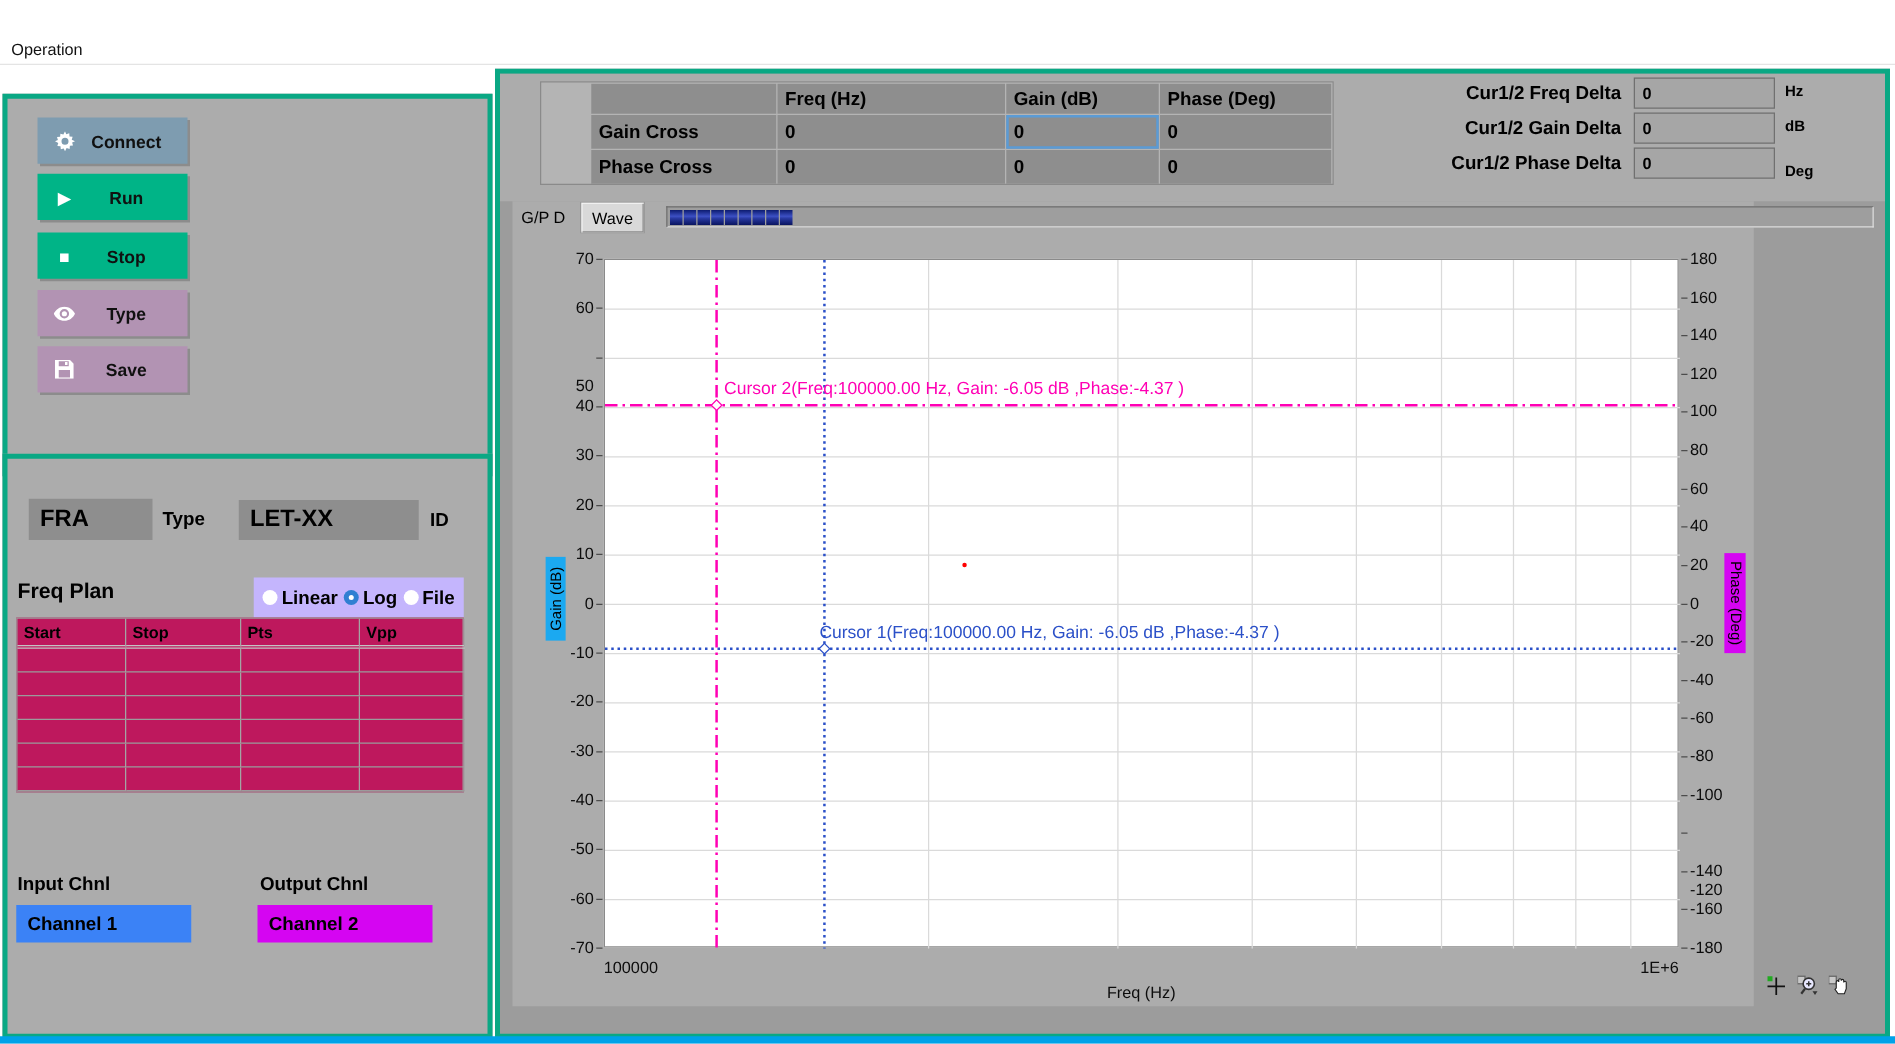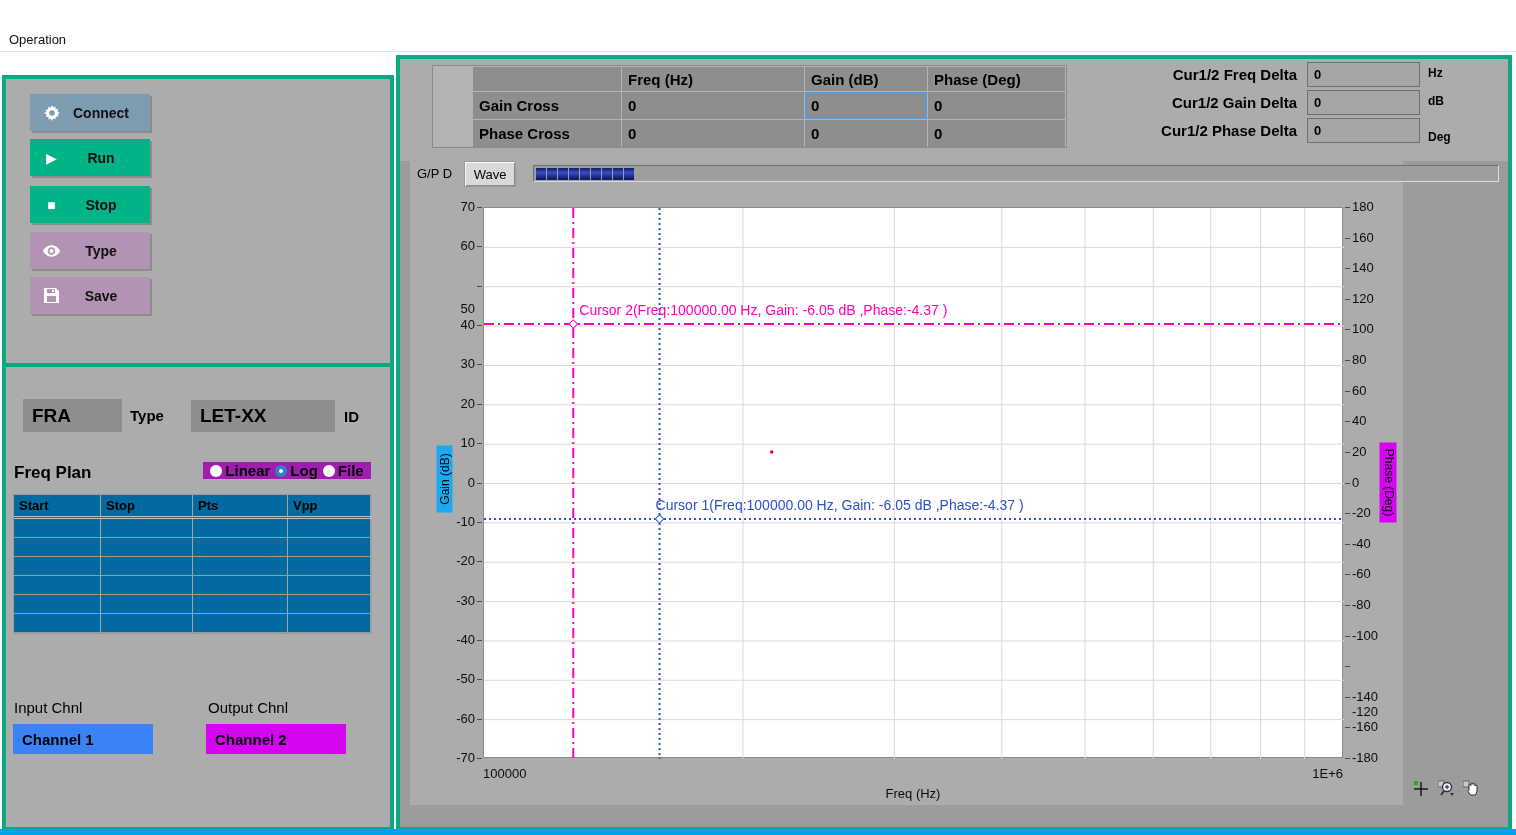--- a/index.html
+++ b/index.html
@@ -28,34 +28,34 @@
   
   .side-btn { position:absolute; left:24px; width:120px; height:37px; display:flex; align-items:center;
               box-shadow:2px 2px 0 #8c8c8c; cursor:default; }
   .side-btn .icn { margin-left:13px; width:17px; height:17px; display:flex; align-items:center; justify-content:center; color:#fff; font-size:14px; }
   .side-btn .lbl { flex:1; text-align:center; margin-right:8px; font-weight:bold; font-size:14px; color:#101010; }
 
   
   .gbox { position:absolute; background:#8e8e8e; color:#000; display:flex; align-items:center; }
   .blabel { position:absolute; font-weight:bold; font-size:15px; color:#000; }
   .fp-label { position:absolute; font-weight:bold; font-size:17px; color:#000; }
-  .radio-bar { position:absolute; left:197px; top:95px; width:168px; height:17px; background:#a21caf;
+  .radio-bar { position:absolute; left:197px; top:95px; width:168px; height:32px; background:#c4b5fd;
                display:flex; align-items:center; justify-content:center; gap:5px; }
   .radio-item { display:flex; align-items:center; gap:3px; }
   .rb { width:12px; height:12px; border-radius:50%; background:#ffffff; position:relative; }
   .rb.sel { background:#2f7fd2; }
   .rb.sel::after { content:""; position:absolute; left:4px; top:4px; width:4px; height:4px; border-radius:50%; background:#fff; }
   .radio-item .rl { font-weight:bold; font-size:15px; color:#000; }
 
-  .fp-table { position:absolute; left:7px; top:127px; width:358px; background:#0369a1; border:1px solid #9a9a9a; }
+  .fp-table { position:absolute; left:7px; top:127px; width:358px; background:#be185d; border:1px solid #9a9a9a; }
   .fp-row { display:grid; grid-template-columns:87px 92px 95px 84px; }
   .fp-h { font-weight:bold; font-size:13px; color:#000; padding:3px 0 3px 5px; border-right:1px solid #a4a4a4; border-bottom:3px double #c4c4c4; }
   .fp-c { height:19px; border-right:1px solid #a4a4a4; border-bottom:1px solid #9b9b9b; }
 
-  .chnl-label { position:absolute; font-weight:normal; font-size:15px; color:#000; }
+  .chnl-label { position:absolute; font-weight:bold; font-size:15px; color:#000; }
   .chnl-select { position:absolute; width:140px; height:30px; display:flex; align-items:center;
                  font-weight:bold; font-size:15px; color:#000; padding-left:9px; }
 
   
   .top-bg { position:absolute; left:0; top:0; width:1108px; height:102px; background:#acacac; }
   .chart-bg { position:absolute; left:10px; top:102px; width:993px; height:644px; background:#acacac; }
 
   .cross-table { position:absolute; left:32px; top:6px; border:1px solid #8a8a8a; background:#b4b4b4; }
   .ct-row { display:flex; }
   .ct-cell { background:#8e8e8e; margin:1px 0 0 1px; padding-left:6px; display:flex; align-items:center; color:#000; }

